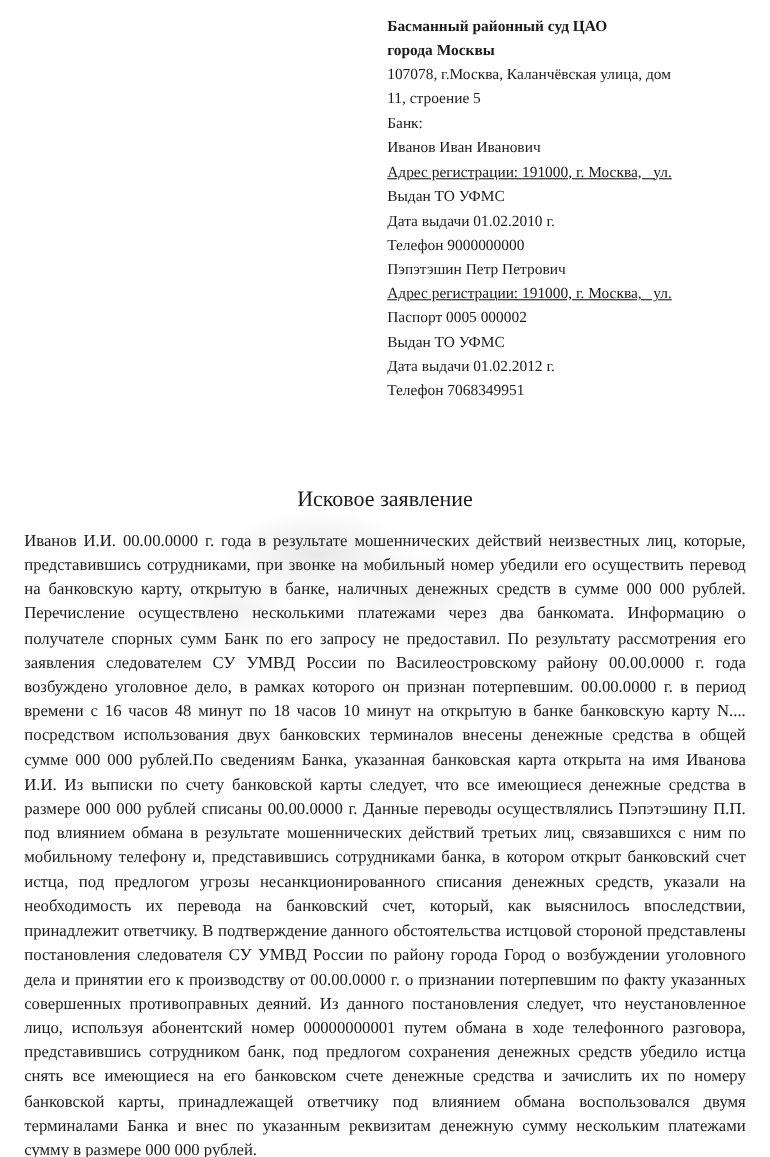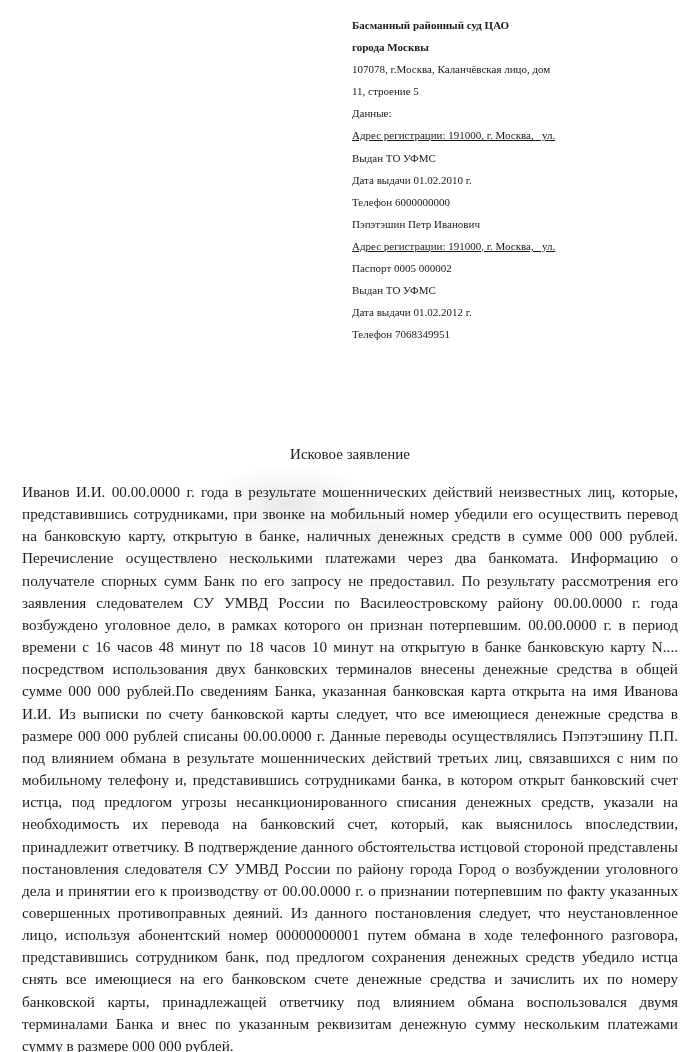--- a/index.html
+++ b/index.html
@@ -36,42 +36,42 @@
 
   
   .header-block {
     position: absolute;
     left: 352px;
     top: 14px;
     width: 330px;
     z-index: 2;
   }
   .header-line {
-    font-size: 11px;
+    font-size: 14px;
     line-height: 22.1px;
     text-align: left;
     white-space: pre-wrap;
   }
   .header-line.bold {
     font-weight: bold;
   }
   .header-line.spread {
     text-align: justify;
     text-align-last: left;
     text-decoration: underline;
   }
 
   
   .doc-title {
     position: absolute;
     left: 0;
     top: 444px;
     width: 700px;
     text-align: center;
-    font-size: 15px;
+    font-size: 20px;
     line-height: 20px;
     z-index: 2;
   }
 
   
   .body-block {
     position: absolute;
     left: 22px;
     top: 481px;
     width: 656px;
@@ -89,30 +89,31 @@
 </head>
 <body>
 
 <div class="page">
 
   <div class="watermark"></div>
 
   <div class="header-block">
     <div class="header-line bold">Басманный районный суд ЦАО</div>
     <div class="header-line bold">города Москвы</div>
-    <div class="header-line">107078, г.Москва, Каланчёвская лицо, дом</div>
+    <div class="header-line">107078, г.Москва, Каланчёвская улица, дом</div>
     <div class="header-line">11, строение 5</div>
 
-    <div class="header-line">Данные:</div>
+    <div class="header-line">Банк:</div>
+    <div class="header-line">Иванов Иван Иванович</div>
     <div class="header-line spread">Адрес регистрации: 191000, г. Москва,   ул.</div>
     <div class="header-line">Выдан ТО УФМС</div>
     <div class="header-line">Дата выдачи 01.02.2010 г.</div>
-    <div class="header-line">Телефон 6000000000</div>
+    <div class="header-line">Телефон 9000000000</div>
 
-    <div class="header-line">Пэпэтэшин Петр Иванович</div>
+    <div class="header-line">Пэпэтэшин Петр Петрович</div>
     <div class="header-line spread">Адрес регистрации: 191000, г. Москва,   ул.</div>
     <div class="header-line">Паспорт 0005 000002</div>
     <div class="header-line">Выдан ТО УФМС</div>
     <div class="header-line">Дата выдачи 01.02.2012 г.</div>
     <div class="header-line">Телефон 7068349951</div>
   </div>
 
   <div class="doc-title">Исковое заявление</div>
 
   <div class="body-block">

